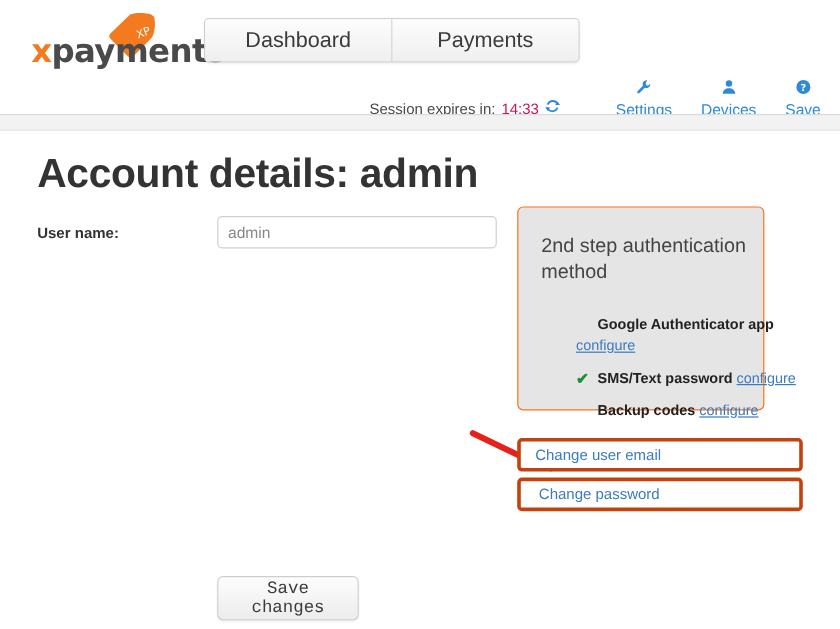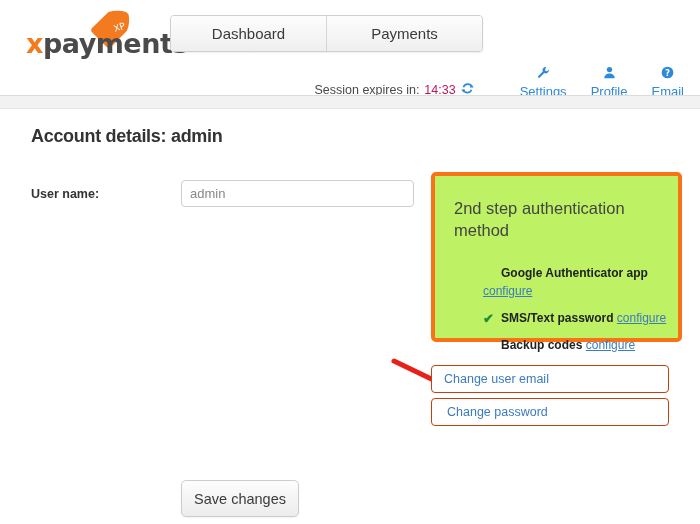--- a/index.html
+++ b/index.html
@@ -64,41 +64,41 @@
     border-radius: 4px;
     background: linear-gradient(to bottom, #ffffff 0%, #f0f0f0 100%);
     box-shadow: 0 1px 2px rgba(0,0,0,0.07);
     overflow: hidden;
   }
   .tab {
     flex: 1;
     display: flex;
     align-items: center;
     justify-content: center;
-    font-size: 15px;
+    font-size: 18px;
     color: #3b3b3b;
     cursor: pointer;
     background: linear-gradient(to bottom, #fdfdfd 0%, #efefef 100%);
   }
   .tab + .tab { border-left: 1px solid #d5d5d5; }
 
   .utilbar {
     position: absolute;
     right: 16px;
     top: 66px;
     display: flex;
     align-items: center;
     gap: 0px;
     font-size: 12.5px;
     white-space: nowrap;
   }
   .session {
     color: #4a4a4a;
     display: flex;
-    align-items: center;
+    align-items: flex-end;
     gap: 5px;
     margin-right: 22px;
   }
   .session-time { color: #be185d; }
   .refresh-icon {
     color: #2e8ad8;
     font-size: 13px;
     line-height: 1;
     cursor: pointer;
     position: relative;
@@ -146,21 +146,21 @@
     top: 110px;
     width: 700px;
     height: 414px;
     background: #ffffff;
   }
 
   .page-title {
     position: absolute;
     left: 31px;
     top: 16px;
-    font-size: 18px;
+    font-size: 34px;
     font-weight: bold;
     color: #333333;
     letter-spacing: -0.3px;
   }
 
   
   .form-row {
     position: absolute;
     left: 31px;
     width: 390px;
@@ -209,36 +209,36 @@
 
   .save-btn {
     position: absolute;
     left: 181px;
     top: 370px;
     width: 118px;
     height: 37px;
     border: 1px solid #cdcdcd;
     border-radius: 5px;
     background: linear-gradient(to bottom, #fdfdfd 0%, #ececec 100%);
-    font-family: Liberation Sans, sans-serif;
+    font-family: Liberation Mono, monospace;
     font-size: 14.5px;
     color: #3b3b3b;
     cursor: pointer;
     box-shadow: 0 1px 2px rgba(0,0,0,0.06);
   }
 
   
   .auth-panel {
     position: absolute;
     left: 431px;
     top: 62px;
-    width: 251px;
+    width: 206px;
     height: 170px;
-    background: #bef264;
-    border: 4px solid #f97316;
+    background: #e5e5e5;
+    border: 1px solid #f97316;
     border-radius: 5px;
   }
   .auth-title {
     position: absolute;
     left: 19px;
     top: 21px;
     width: 195px;
     font-size: 16.5px;
     color: #444444;
     line-height: 1.35;
@@ -288,21 +288,21 @@
     height: 42px;
     pointer-events: none;
   }
 
   
   .action-btn {
     position: absolute;
     left: 431px;
     width: 238px;
     height: 28px;
-    border: 1px solid #c2410c;
+    border: 3px solid #c2410c;
     border-radius: 4px;
     background: #ffffff;
     color: #3b7bbf;
     font-size: 12.5px;
     display: flex;
     align-items: center;
     padding-left: 12px;
     cursor: pointer;
   }
   .act-1 { top: 255px; }
@@ -354,32 +354,32 @@
       <span class="caret">⌄</span>
     </div>
 
     <div class="util-item">
       <span class="glyph">
         <svg width="13" height="13" viewBox="0 0 16 16">
           <circle cx="8" cy="4.4" r="3.3" fill="#2e8ad8"></circle>
           <path d="M1.6 15c0-3.6 2.9-5.7 6.4-5.7s6.4 2.1 6.4 5.7z" fill="#2e8ad8"></path>
         </svg>
       </span>
-      <span>Profile</span>
+      <span>Devices</span>
       <span class="caret">⌄</span>
     </div>
 
     <div class="util-item">
       <span class="glyph">
         <svg width="13" height="13" viewBox="0 0 16 16">
           <circle cx="8" cy="8" r="7.2" fill="#2e8ad8"></circle>
           <text x="8" y="12" text-anchor="middle" font-family="DejaVu Sans, sans-serif" font-size="10" font-weight="bold" fill="#ffffff">?</text>
         </svg>
       </span>
-      <span>Email</span>
+      <span>Save</span>
       <span class="caret">⌄</span>
     </div>
   </div>
 </div>
 
 <div class="band"></div>
 
 <div class="content">
 
   <div class="page-title">Account details: admin</div>

